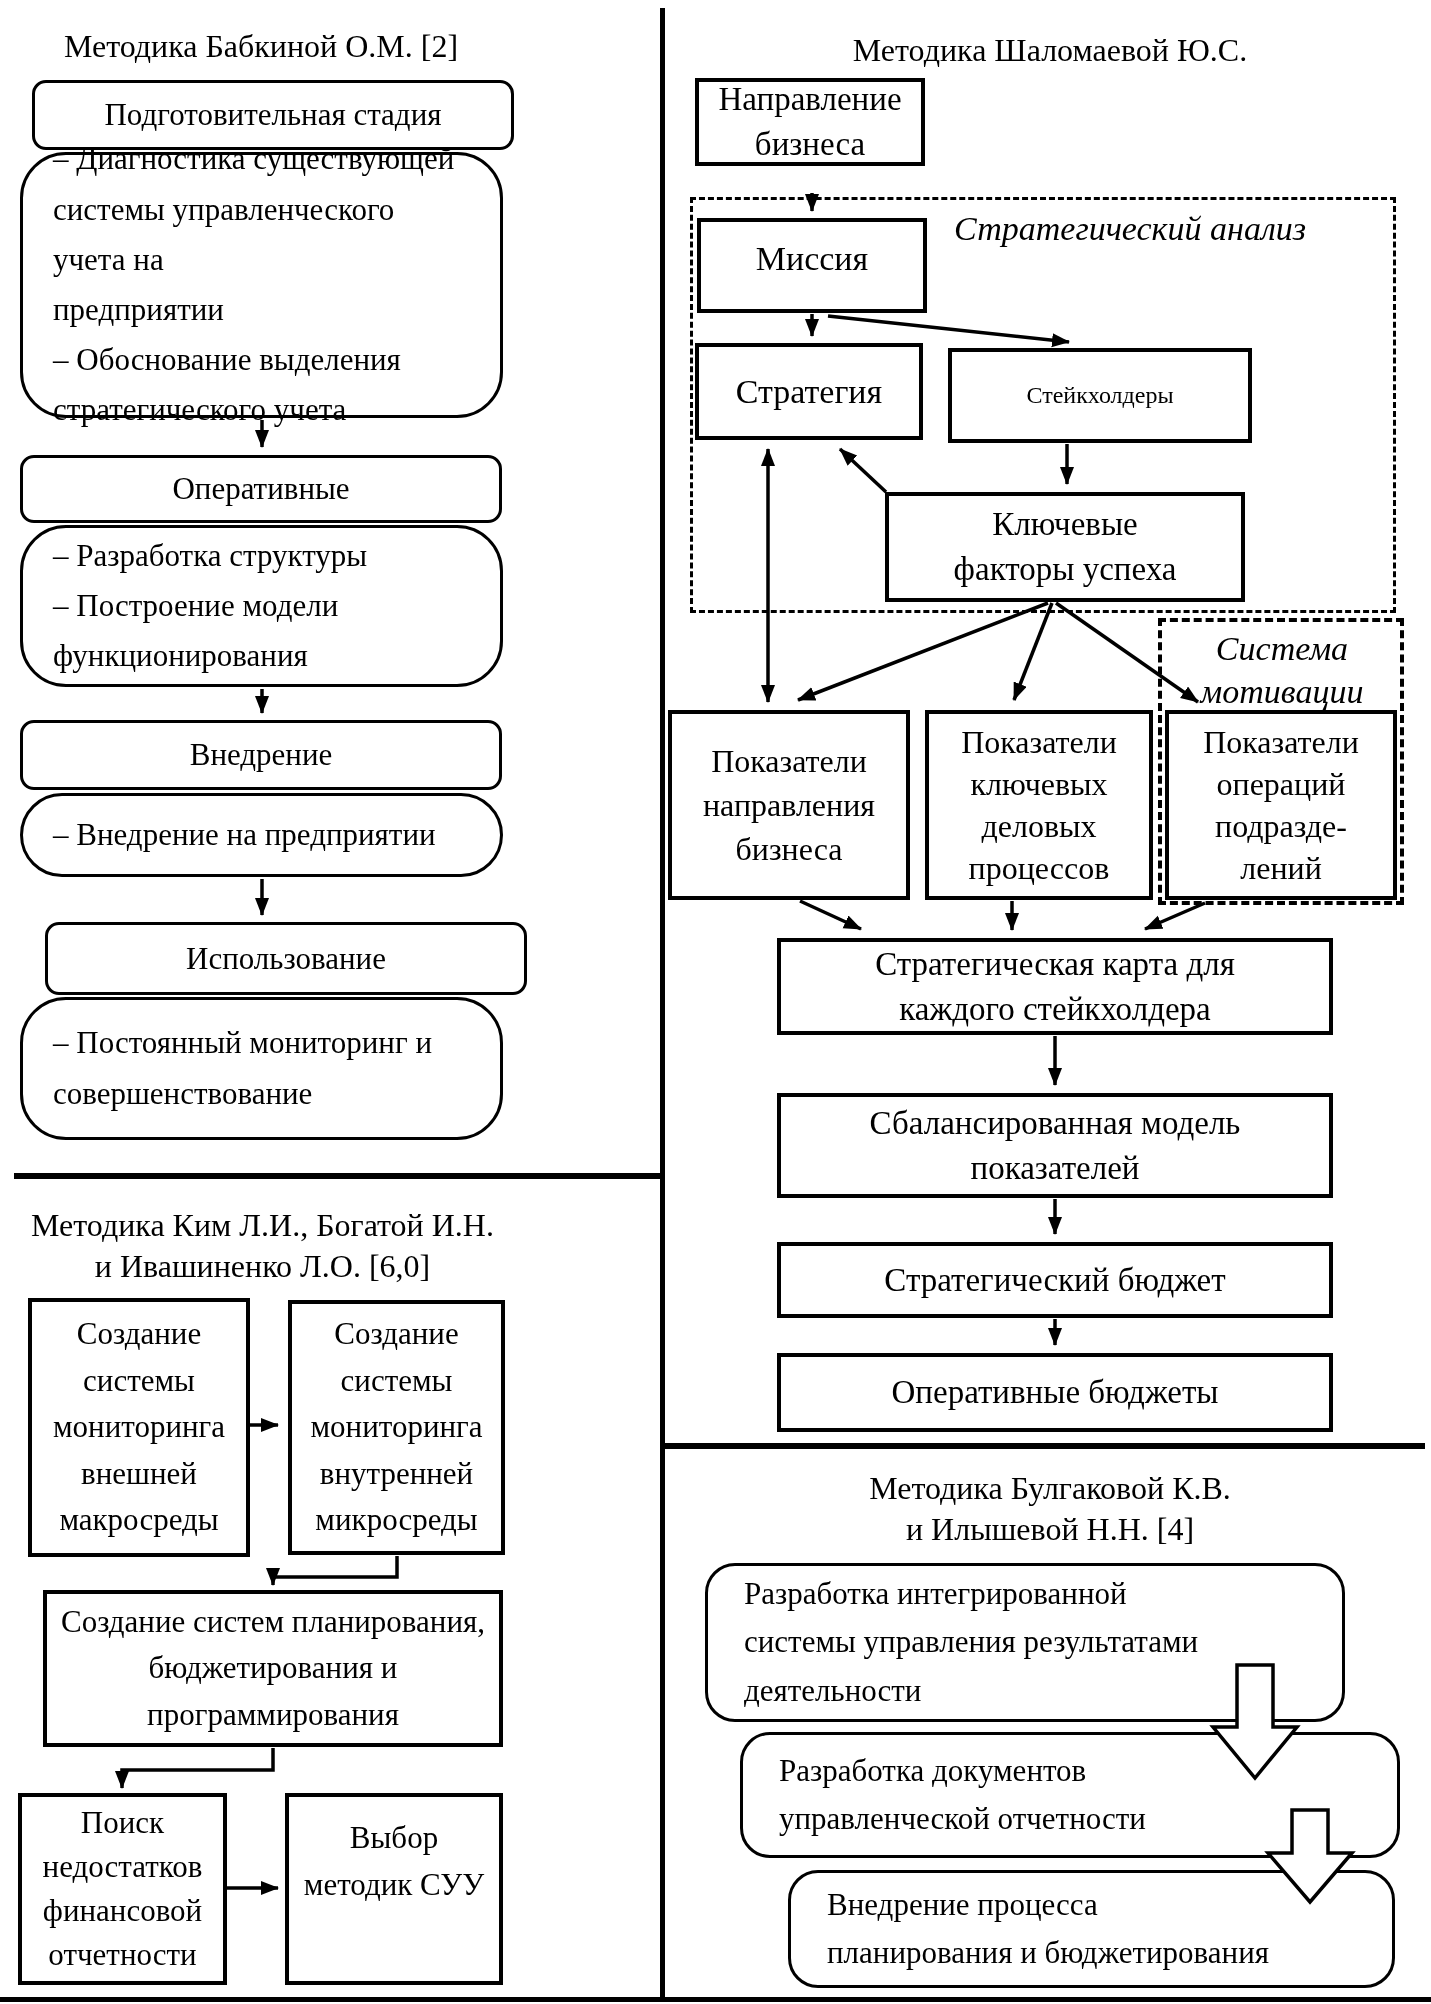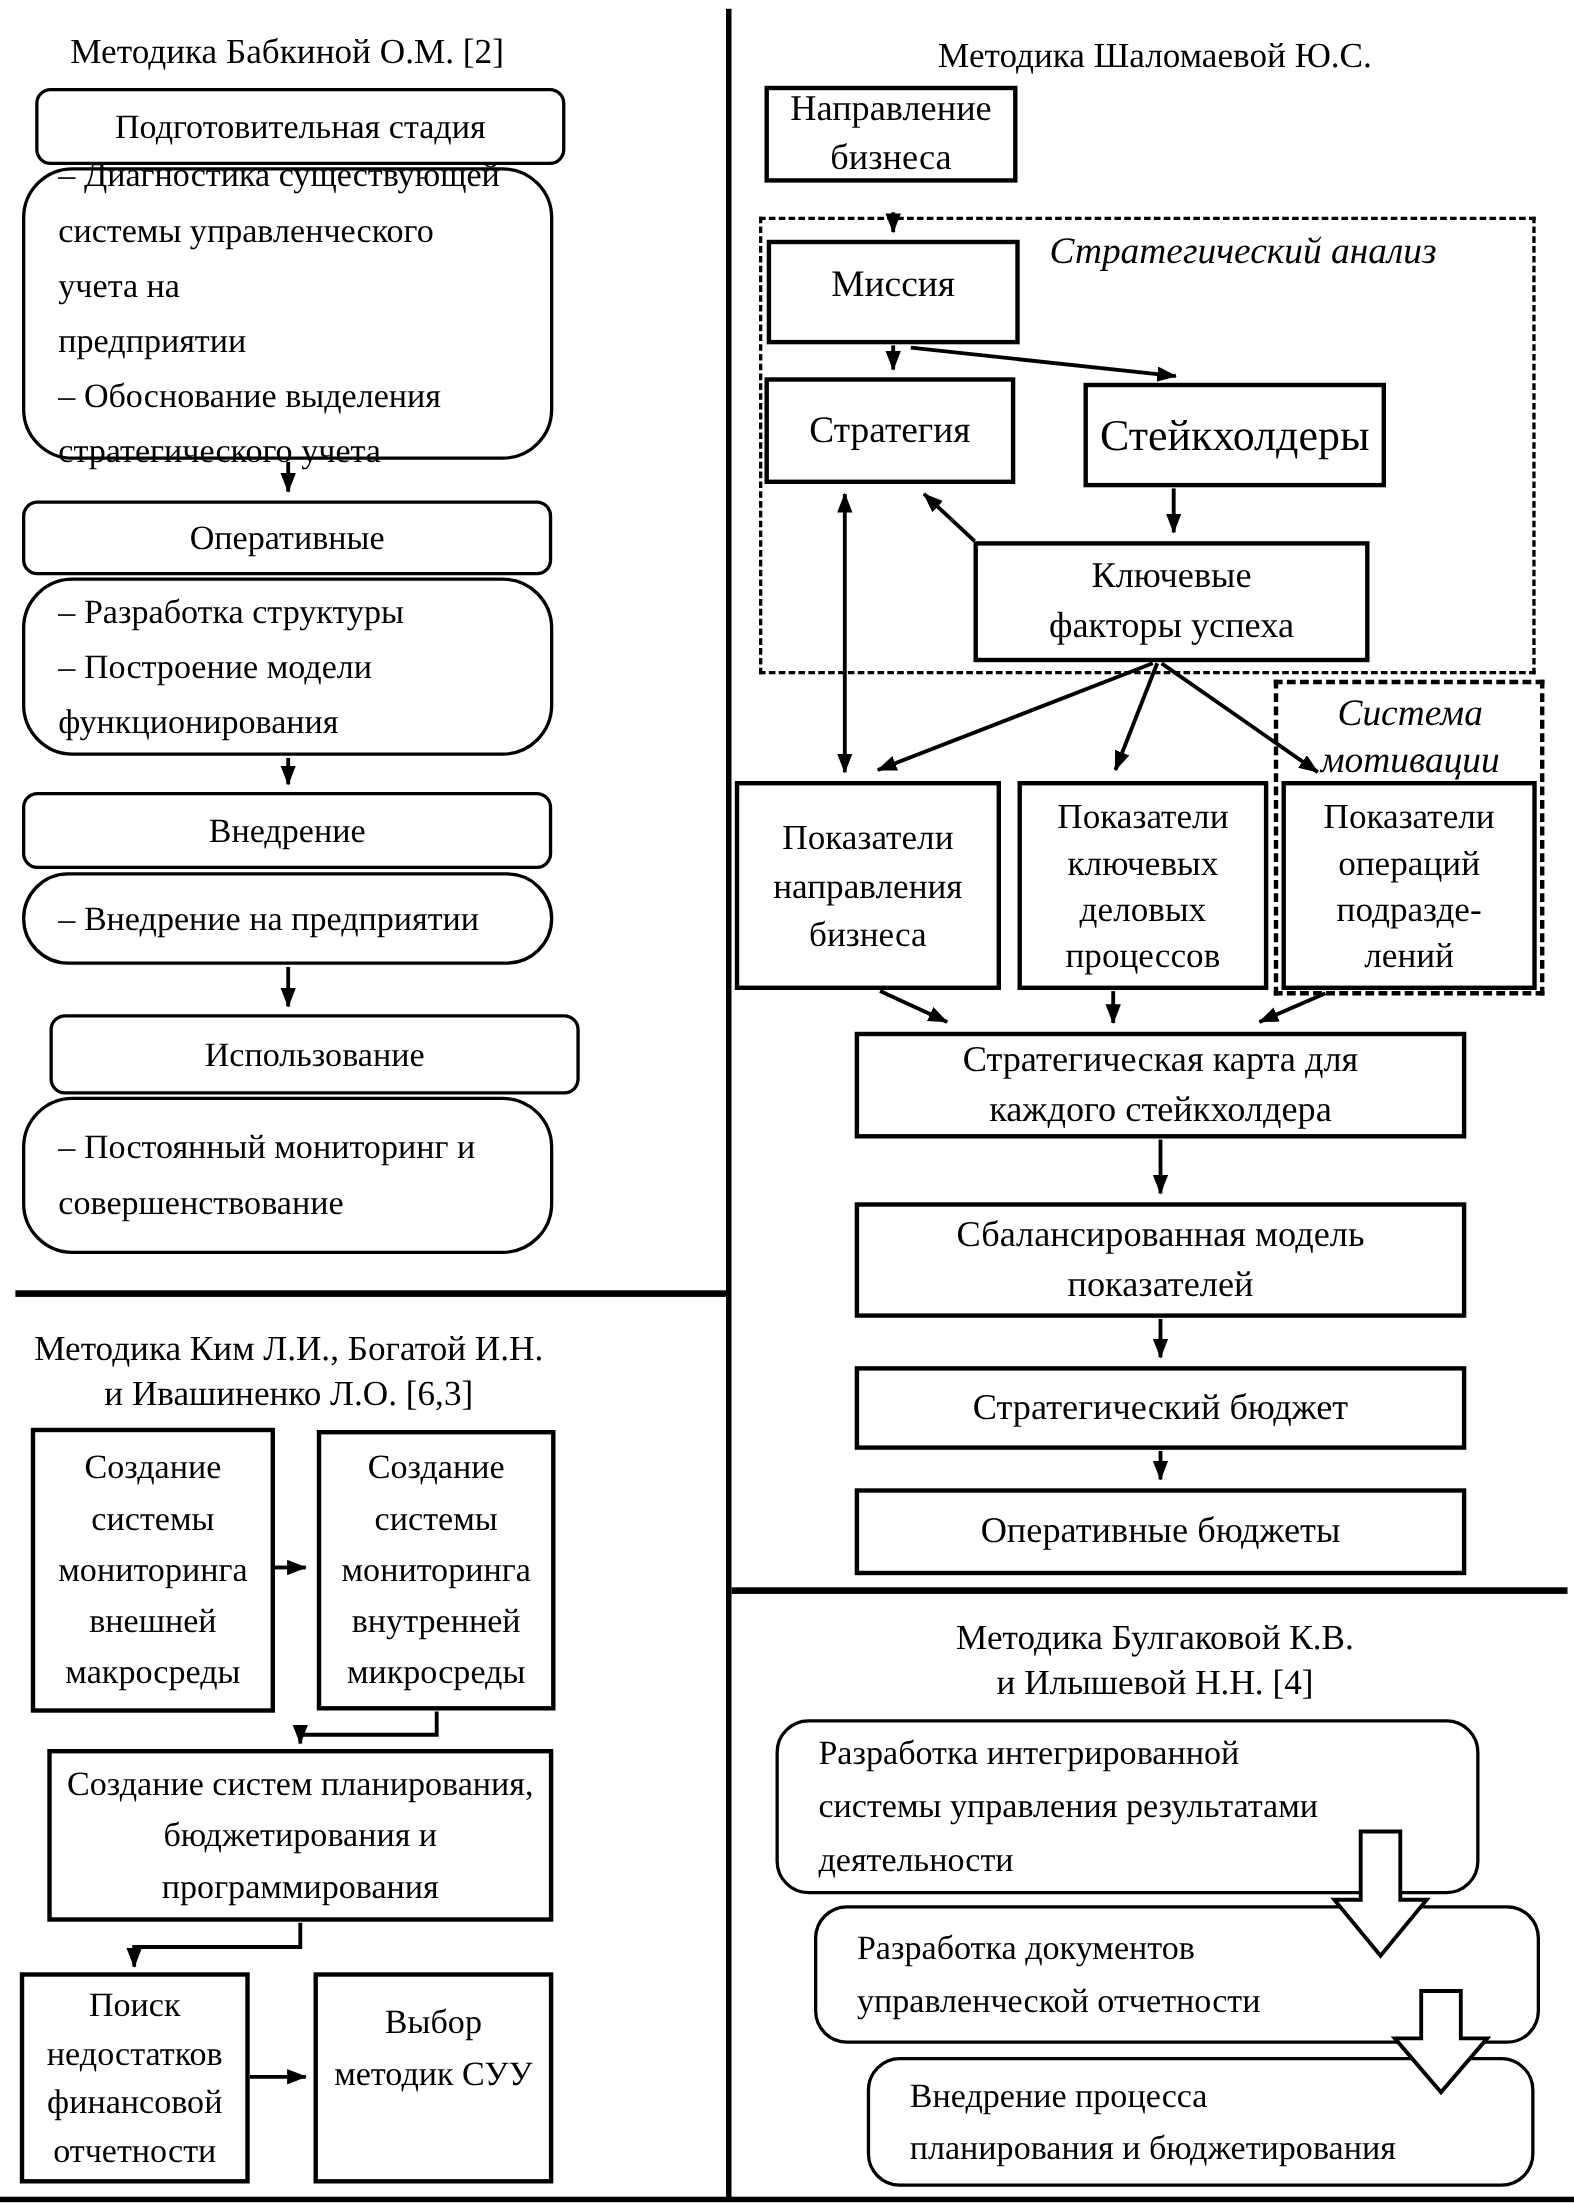--- a/index.html
+++ b/index.html
@@ -45,21 +45,21 @@
 функционирования</div>
 
   <div class="node hdr" style="left:20px;top:720px;width:482px;height:70px;">Внедрение</div>
   <div class="node bodybox" style="left:20px;top:793px;width:483px;height:84px;">– Внедрение на предприятии</div>
 
   <div class="node hdr" style="left:20px;top:922px;width:482px;height:73px;margin-left:25px;">Использование</div>
   <div class="node bodybox" style="left:20px;top:997px;width:483px;height:143px;">– Постоянный мониторинг и
 совершенствование</div>
 
   <div class="ttl" style="left:10px;top:1205px;width:505px;">Методика Ким Л.И., Богатой И.Н.
-и Ивашиненко Л.О. [6,3]</div>
+и Ивашиненко Л.О. [6,0]</div>
 
   <div class="node" style="left:28px;top:1298px;width:222px;height:259px;font-size:31px;line-height:1.5;">Создание
 системы
 мониторинга
 внешней
 макросреды</div>
   <div class="node" style="left:288px;top:1300px;width:217px;height:255px;font-size:31px;line-height:1.5;">Создание
 системы
 мониторинга
 внутренней
@@ -80,21 +80,21 @@
   <div class="lbl" style="left:870px;top:208px;width:520px;">Стратегический анализ</div>
 
   <div class="dashed-small" style="left:1158px;top:618px;width:246px;height:287px;"></div>
   <div class="lbl" style="left:1168px;top:628px;width:228px;">Система
 мотивации</div>
 
   <div class="node" style="left:695px;top:78px;width:230px;height:88px;font-size:33px;">Направление
 бизнеса</div>
   <div class="node" style="left:697px;top:218px;width:230px;height:95px;font-size:34px;align-items:flex-start;padding-top:14px;">Миссия</div>
   <div class="node" style="left:695px;top:343px;width:228px;height:97px;font-size:34px;">Стратегия</div>
-  <div class="node" style="left:948px;top:348px;width:275px;height:95px;font-size:40px;margin-left:37px;">Стейкхолдеры</div>
+  <div class="node" style="left:948px;top:348px;width:304px;height:95px;font-size:24px;">Стейкхолдеры</div>
   <div class="node" style="left:885px;top:492px;width:360px;height:110px;font-size:33px;">Ключевые
 факторы успеха</div>
 
   <div class="node" style="left:668px;top:710px;width:242px;height:190px;font-size:32px;line-height:1.38;">Показатели
 направления
 бизнеса</div>
   <div class="node" style="left:925px;top:710px;width:228px;height:190px;font-size:32px;line-height:1.32;">Показатели
 ключевых
 деловых
 процессов</div>

